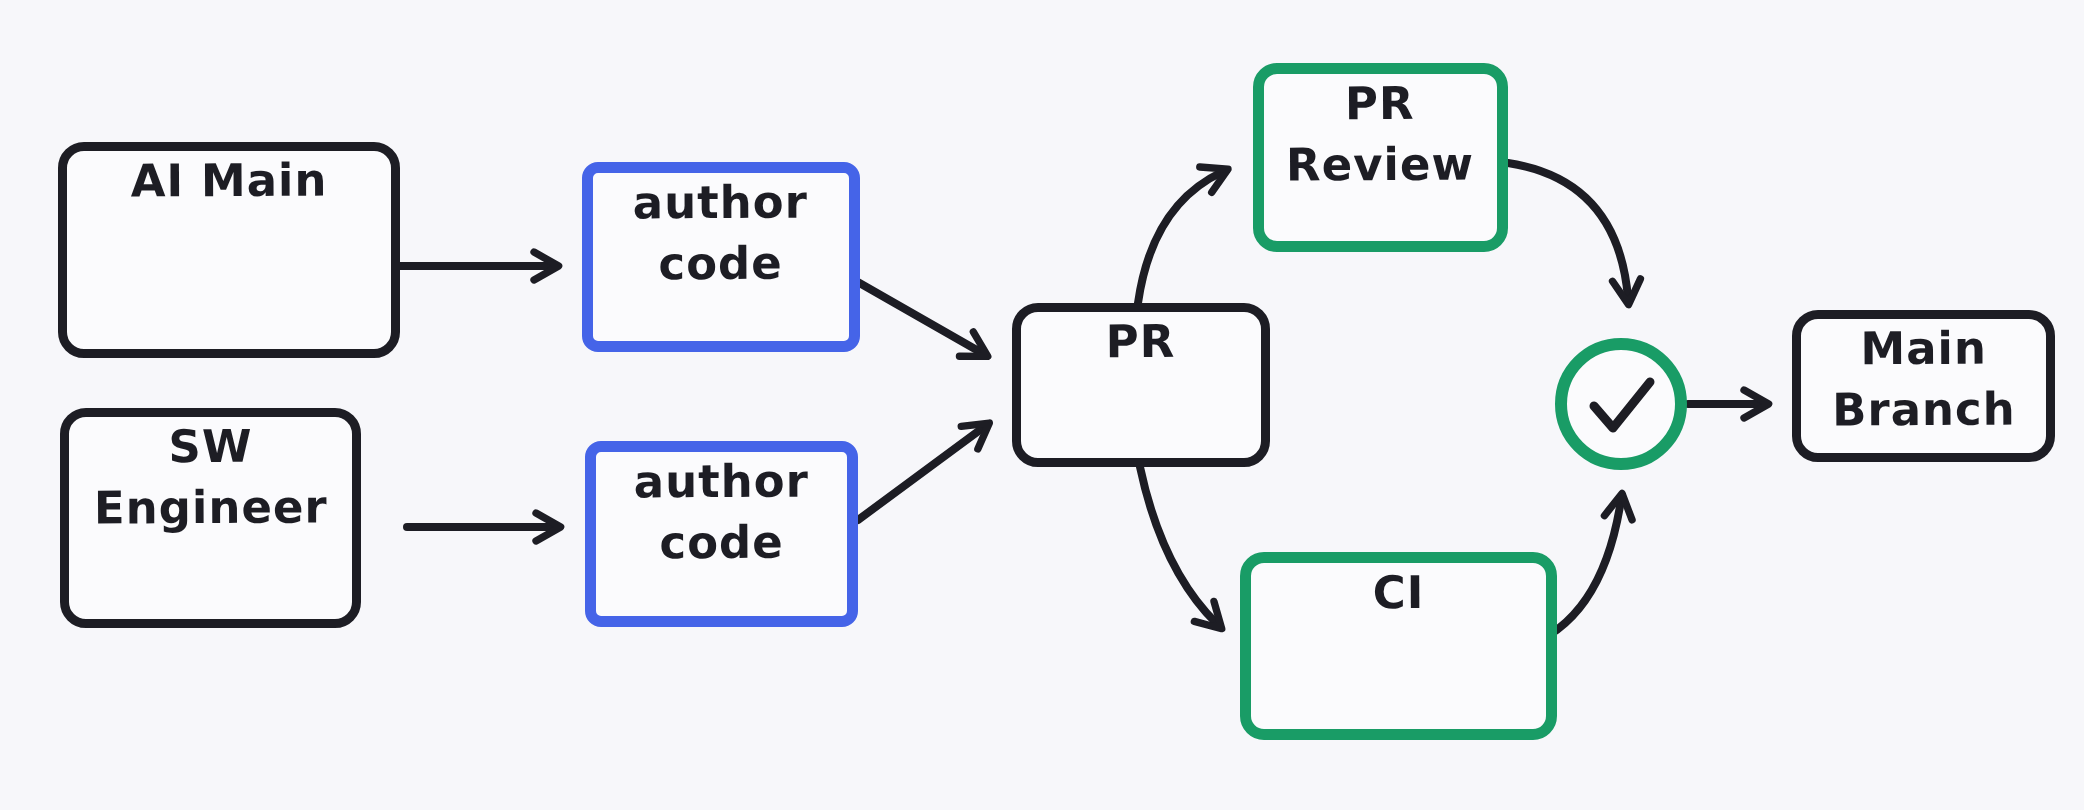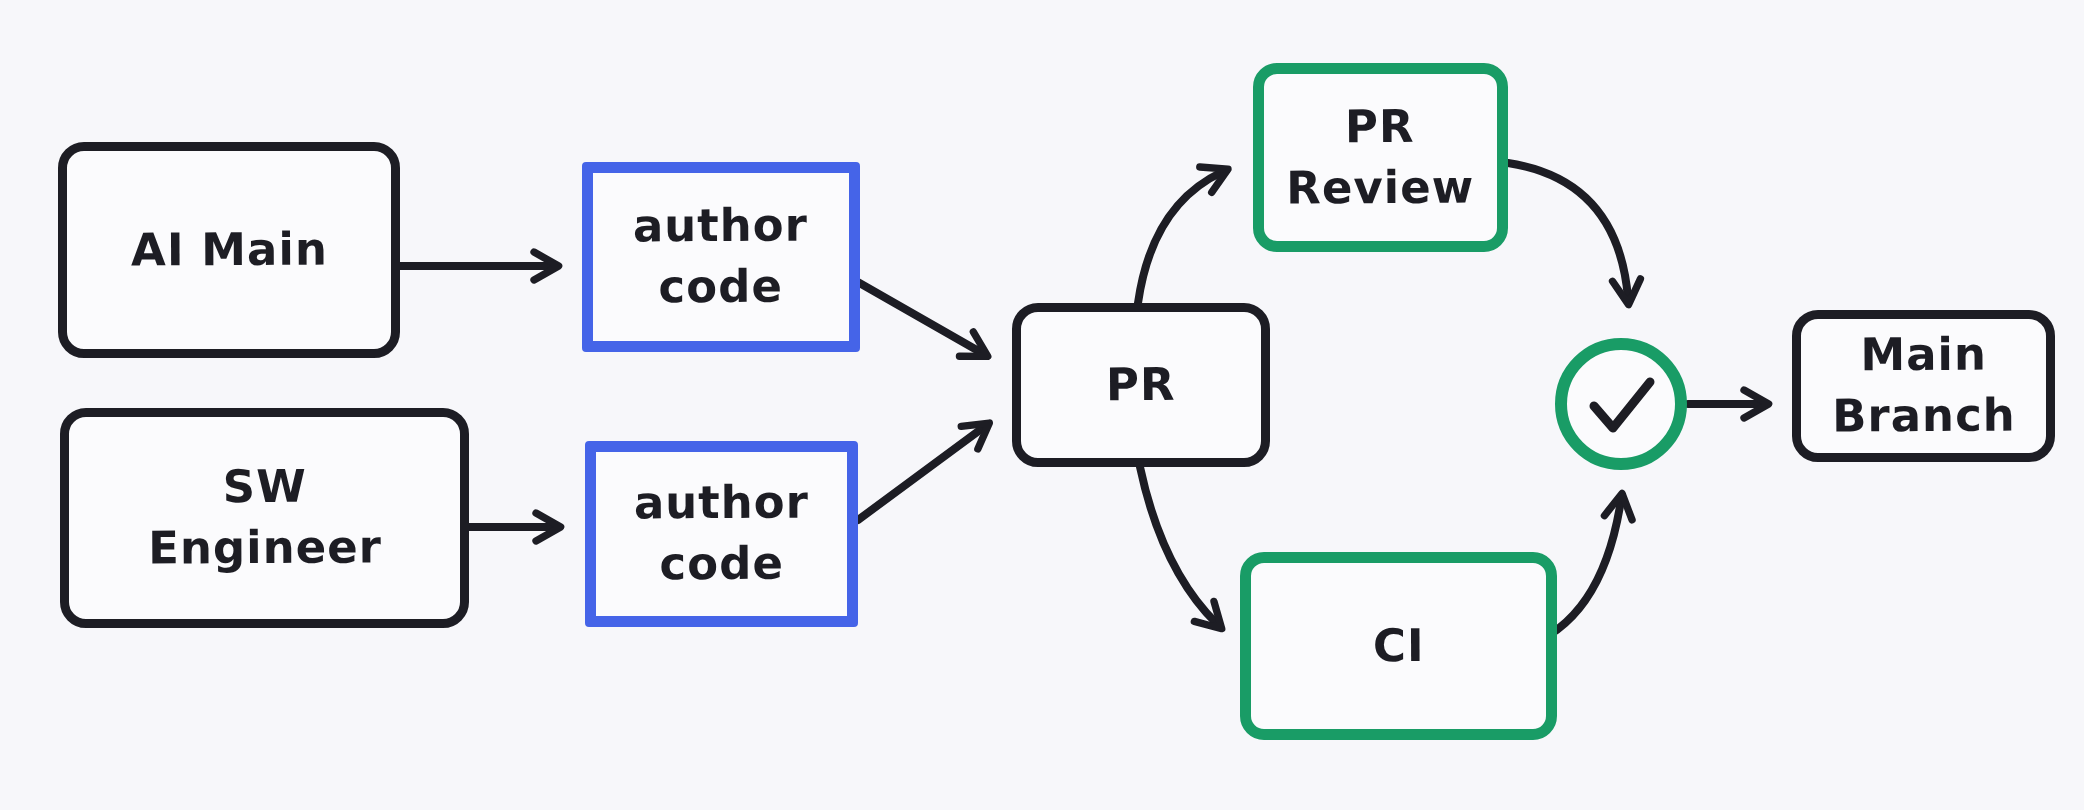--- a/index.html
+++ b/index.html
@@ -19,25 +19,24 @@
     left: 0; top: 0;
     width: 2084px; height: 810px;
   }
   .node {
     position: absolute;
     box-sizing: border-box;
     background: #fbfbfd;
     border: 9px solid #1d1d24;
     border-radius: 26px;
     display: flex;
-    align-items: center;
     justify-content: center;
     color: #1d1d24;
   }
-  .node.blue  { border-color: #4564e8; border-width: 11px; border-radius: 4px; }
+  .node.blue  { border-color: #4564e8; border-width: 11px; border-radius: 16px; }
   .node.green { border-color: #199c66; border-width: 11px; border-radius: 24px; }
   .label {
     font-size: 45px;
     font-weight: bold;
     letter-spacing: 1px;
     line-height: 1.35;
     text-align: center;
     white-space: pre-line;
     transform: rotate(-0.3deg);
   }
@@ -67,21 +66,21 @@
     </g>
 
     <circle cx="1621" cy="404" r="60" fill="#fbfbfd" stroke="#199c66" stroke-width="12"></circle>
     <path d="M1594,406 L1613,428 L1650,382" fill="none" stroke="#1d1d24" stroke-width="9" stroke-linecap="round" stroke-linejoin="round"></path>
   </svg>
 
   <div class="node" style="left:58px; top:142px; width:342px; height:216px;">
     <span class="label">AI Main</span>
   </div>
 
-  <div class="node" style="left:60px; top:408px; width:409px; height:220px;">
+  <div class="node" style="left:60px; top:408px; width:301px; height:220px;">
     <span class="label">SW
 Engineer</span>
   </div>
 
   <div class="node blue" style="left:582px; top:162px; width:278px; height:190px;">
     <span class="label">author
 code</span>
   </div>
 
   <div class="node blue" style="left:585px; top:441px; width:273px; height:186px;">

